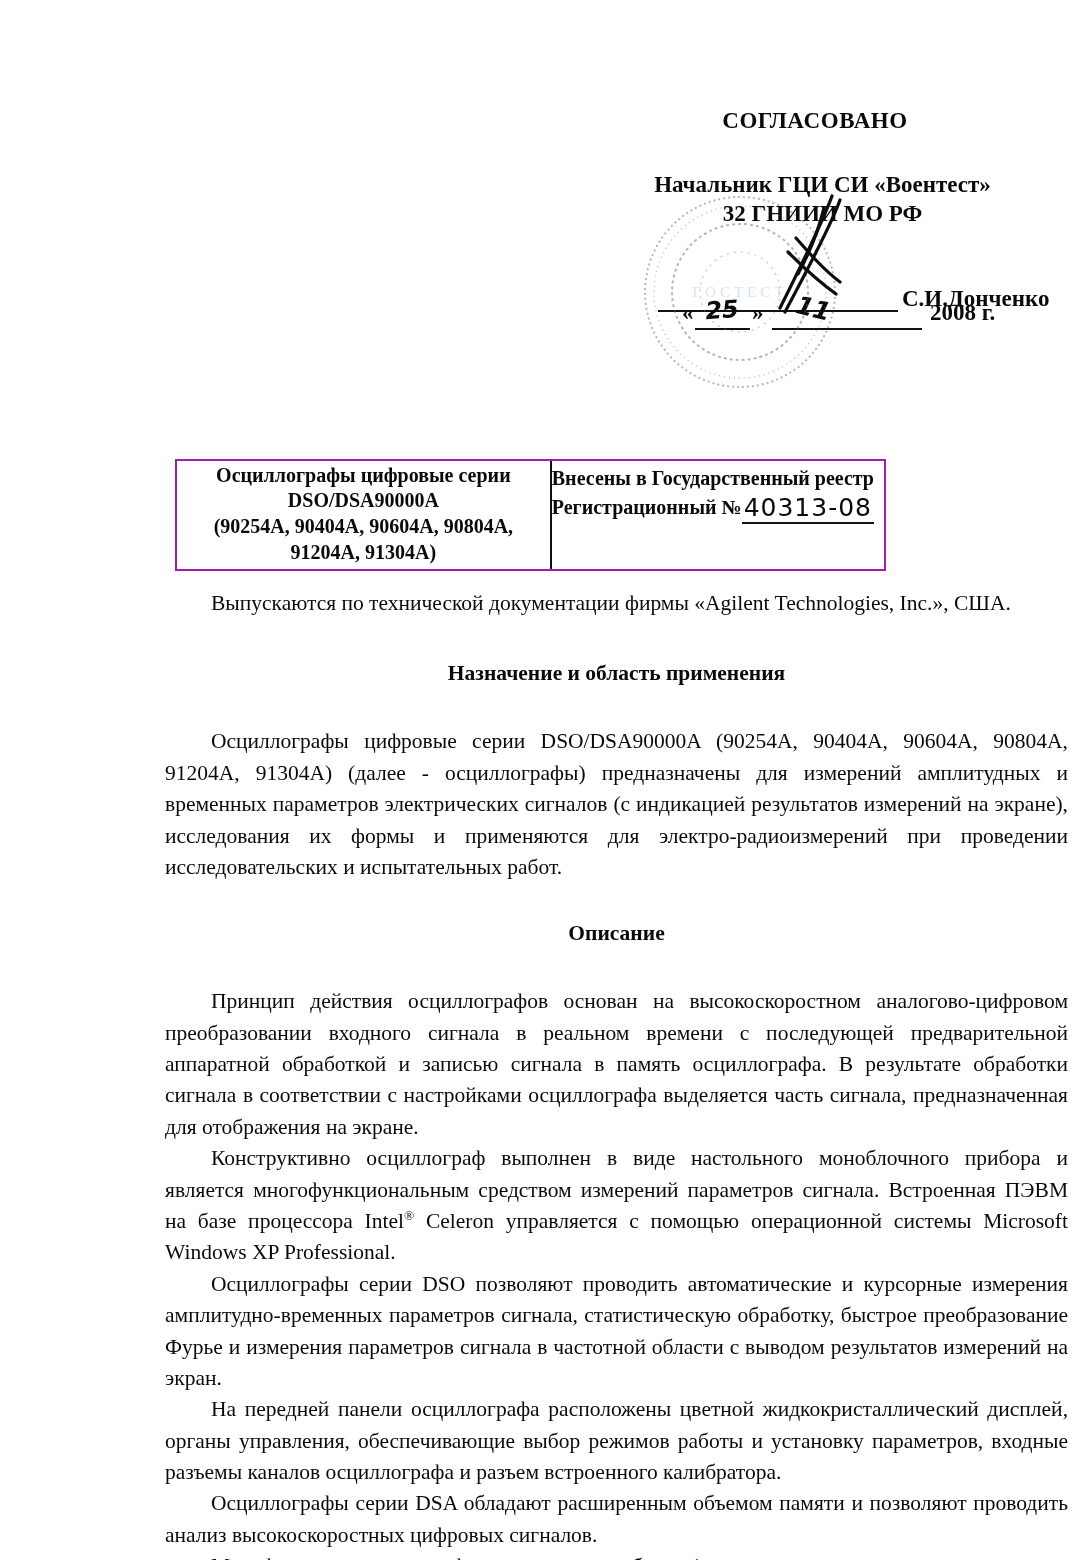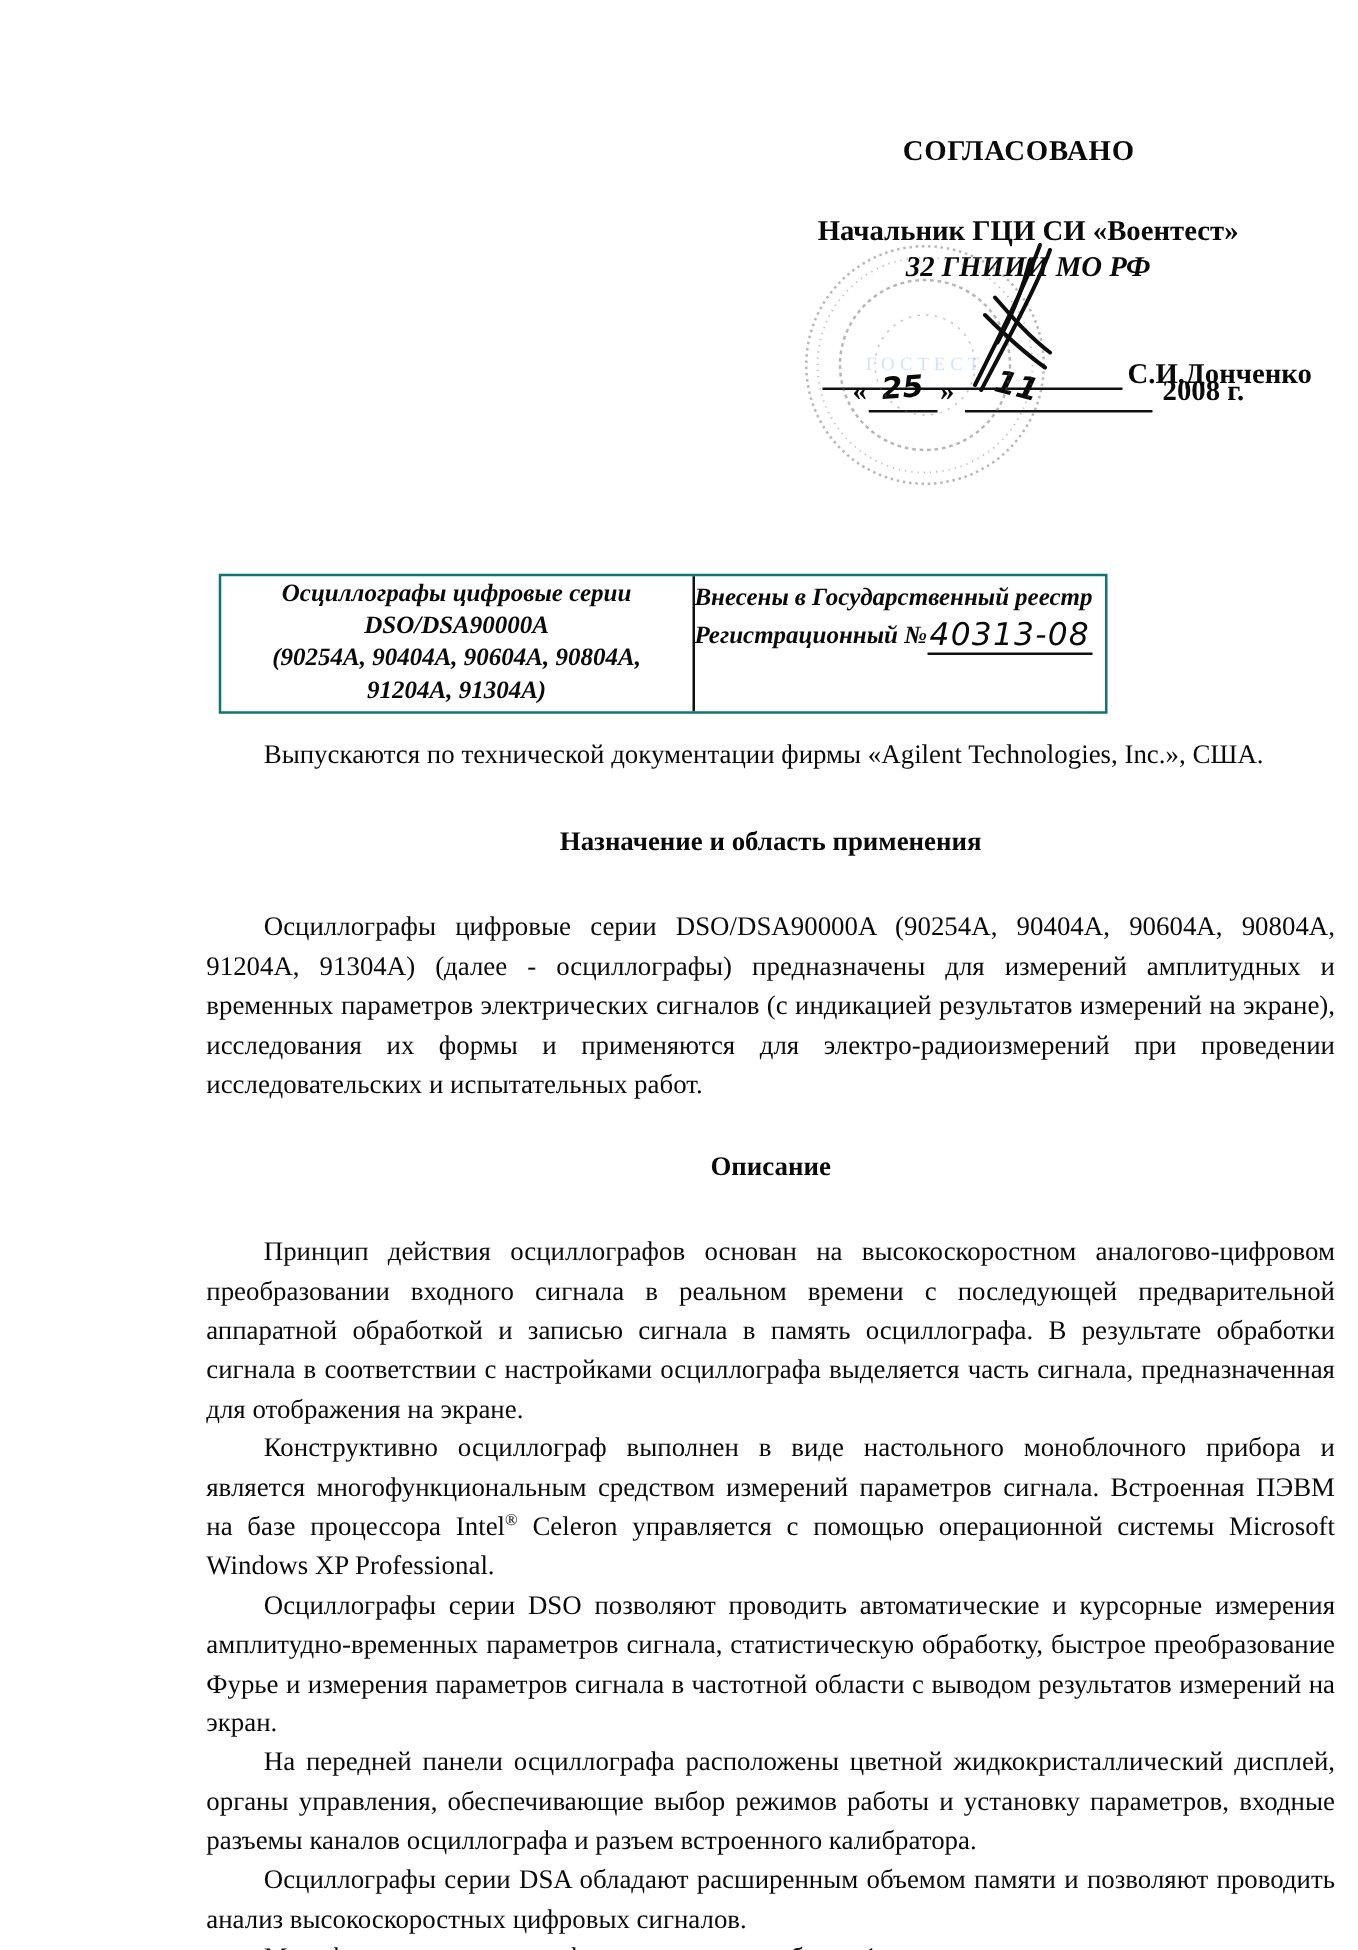--- a/index.html
+++ b/index.html
@@ -38,21 +38,21 @@
     padding-right: 40px;
   }
   .approval-line1,
   .approval-line2 {
     text-align: center;
     font-weight: bold;
     font-size: 23px;
     padding-right: 25px;
   }
   .approval-line1 { margin-top: 38px; }
-  .approval-line2 { margin-top: 3px; font-style: italic; }
+  .approval-line2 { margin-top: 3px; }
 
   .sign-row {
     position: absolute;
     left: 0;
     top: 140px;
     width: 470px;
     height: 34px;
     margin-top: 36px;
   }
   .sign-rule {
@@ -166,24 +166,23 @@
     pointer-events: none;
   }
 
   
   .reg-table {
     position: absolute;
     left: 175px;
     top: 459px;
     width: 711px;
     height: 112px;
-    border: 2px solid #0f766e;
+    border: 2px solid #a21caf;
     box-sizing: border-box;
     display: flex;
-    font-style: italic;
   }
   .reg-left {
     width: 436px;
     box-sizing: border-box;
     border-right: 2px solid #111;
     display: flex;
     flex-direction: column;
     justify-content: center;
     align-items: center;
     padding: 2px 8px 4px;

